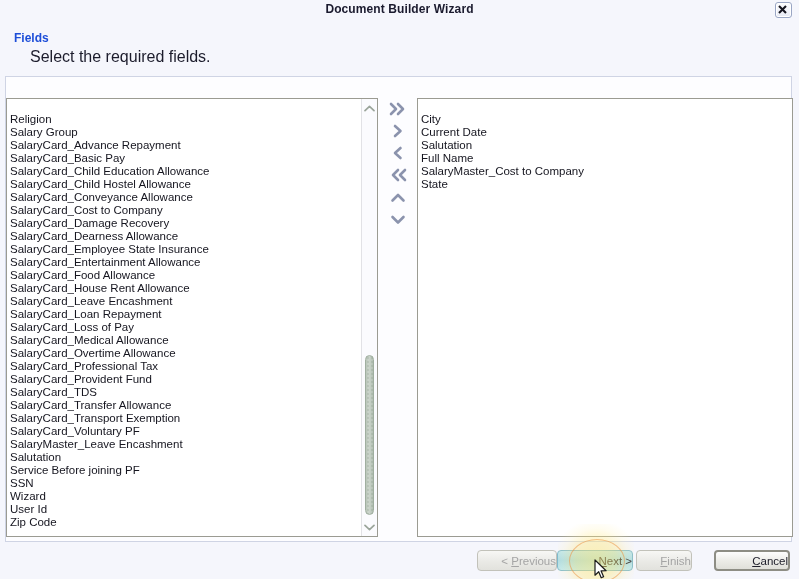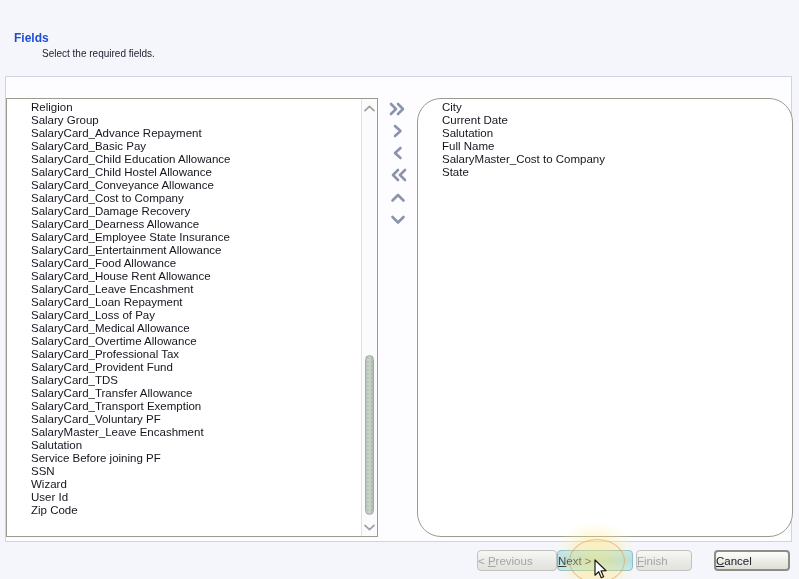--- a/index.html
+++ b/index.html
@@ -44,21 +44,21 @@
   .close-btn svg { position:absolute; left:2px; top:2px; }
 
   
   .hdr-title {
     position: absolute; left: 14px; top: 31px;
     font-size: 12px; font-weight: bold;
     color: #1d4ed8;
   }
   .hdr-sub {
     position: absolute; left: 30px; top: 48px;
-    font-size: 10px; color: #1c1c2c; margin-left: 12px;
+    font-size: 16px; color: #1c1c2c;
   }
 
   
   .panel {
     position: absolute; left: 5px; top: 76px;
     width: 787px; height: 466px;
     border: 1px solid #cfd4e4;
     background: #fdfdff;
     box-sizing: border-box;
   }
@@ -76,26 +76,25 @@
   
   .listbox {
     position: absolute;
     top: 98px; height: 439px;
     border: 1px solid #9b9b92;
     background: #ffffff;
     box-sizing: border-box;
     overflow: hidden;
   }
   .listbox.left  { left: 6px;   width: 372px; }
-  .listbox.right { left: 417px; width: 376px; border-radius: 24px; }
+  .listbox.right { left: 417px; width: 376px; }
 
   .list-items {
-    position: absolute; left: 0; top: 0;
-    padding: 2px 0 0 15px;
-    margin-left: 9px;
+    position: absolute; left: 0; top: 12px;
+    padding: 2px 0 0 3px;
   }
   .list-item {
     font-size: 11.5px;
     line-height: 13px;
     height: 13px;
     color: #15151f;
     white-space: nowrap;
     cursor: default;
   }
 
@@ -138,21 +137,21 @@
 
   
   .btn {
     position: absolute;
     top: 550px; height: 21px;
     border: 1px solid #a9a9a0;
     border-radius: 4px;
     background: linear-gradient(#fdfdfd, #ebebe6 55%, #e0e0da);
     font-size: 11.5px;
     color: #20202c;
-    display: flex; align-items: center; justify-content: flex-start;
+    display: flex; align-items: center; justify-content: flex-end;
     box-sizing: border-box;
     cursor: pointer;
     font-family: "Liberation Sans", sans-serif;
     white-space: nowrap;
   }
   .btn.disabled {
     color: #a5a5a5;
     background: linear-gradient(#f7f7f5, #eaeae6 55%, #e2e2dd);
     border-color: #c2c2ba;
     cursor: default;
@@ -194,20 +193,28 @@
     position: absolute;
     left: 594px; top: 559px;
     pointer-events: none;
   }
 </style>
 </head>
 <body>
 
 <div id="root">
 
+  <div class="titlebar">
+    <div class="titlebar-title">Document Builder Wizard</div>
+    <div class="close-btn">
+      <svg width="9" height="9" viewBox="0 0 9 9">
+        <path d="M1 1 L8 8 M8 1 L1 8" stroke="#15151f" stroke-width="2.1" stroke-linecap="butt"></path>
+      </svg>
+    </div>
+  </div>
 
   <div class="hdr-title">Fields</div>
   <div class="hdr-sub">Select the required fields.</div>
 
   <div class="panel"></div>
 
   <div class="col-header left">Available Fields</div>
   <div class="col-header right">Selected Fields</div>
 
   <div class="listbox left">

